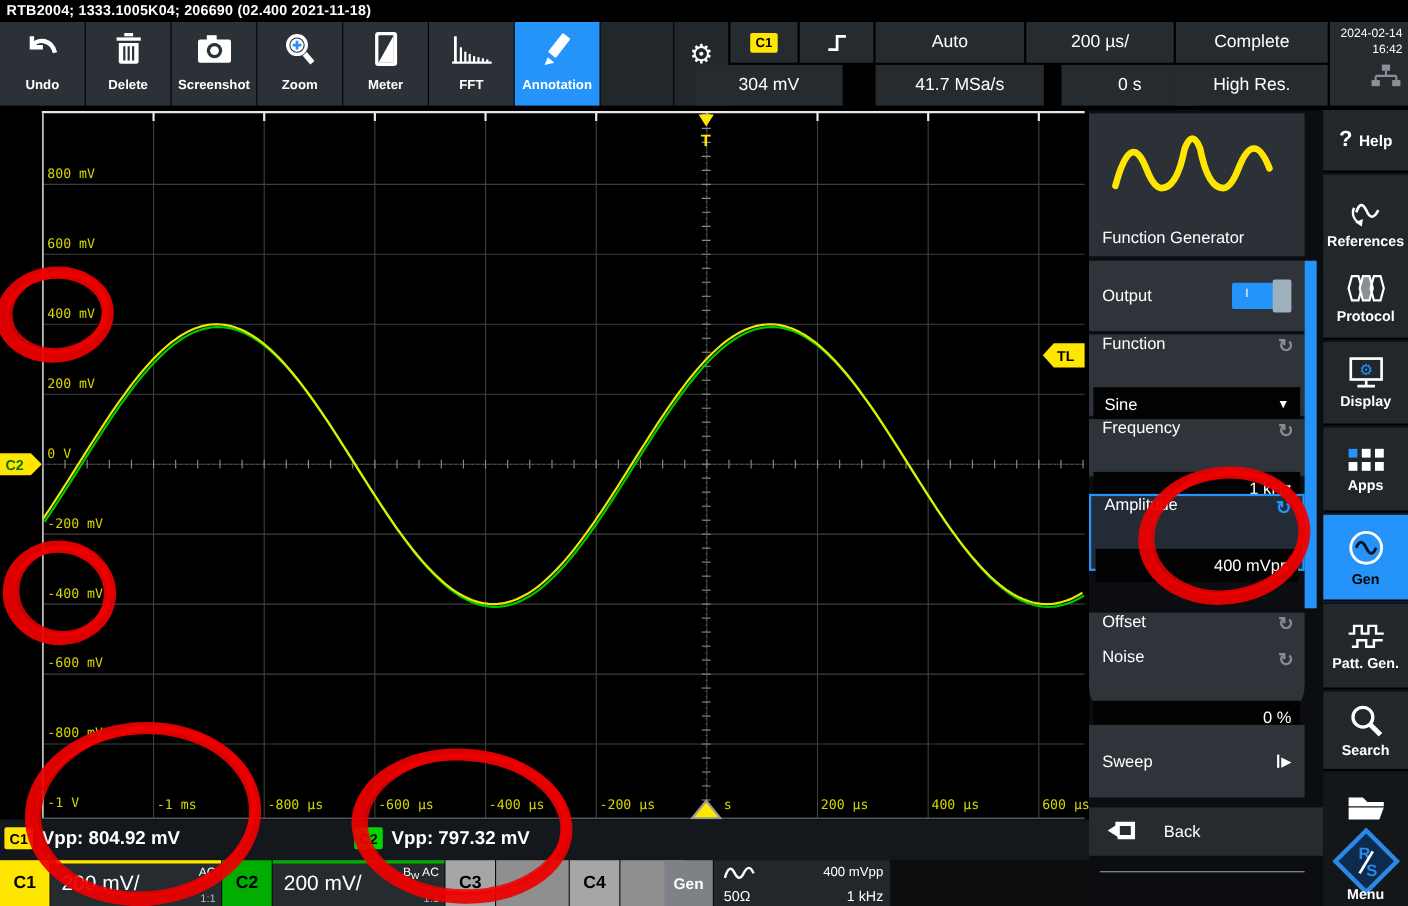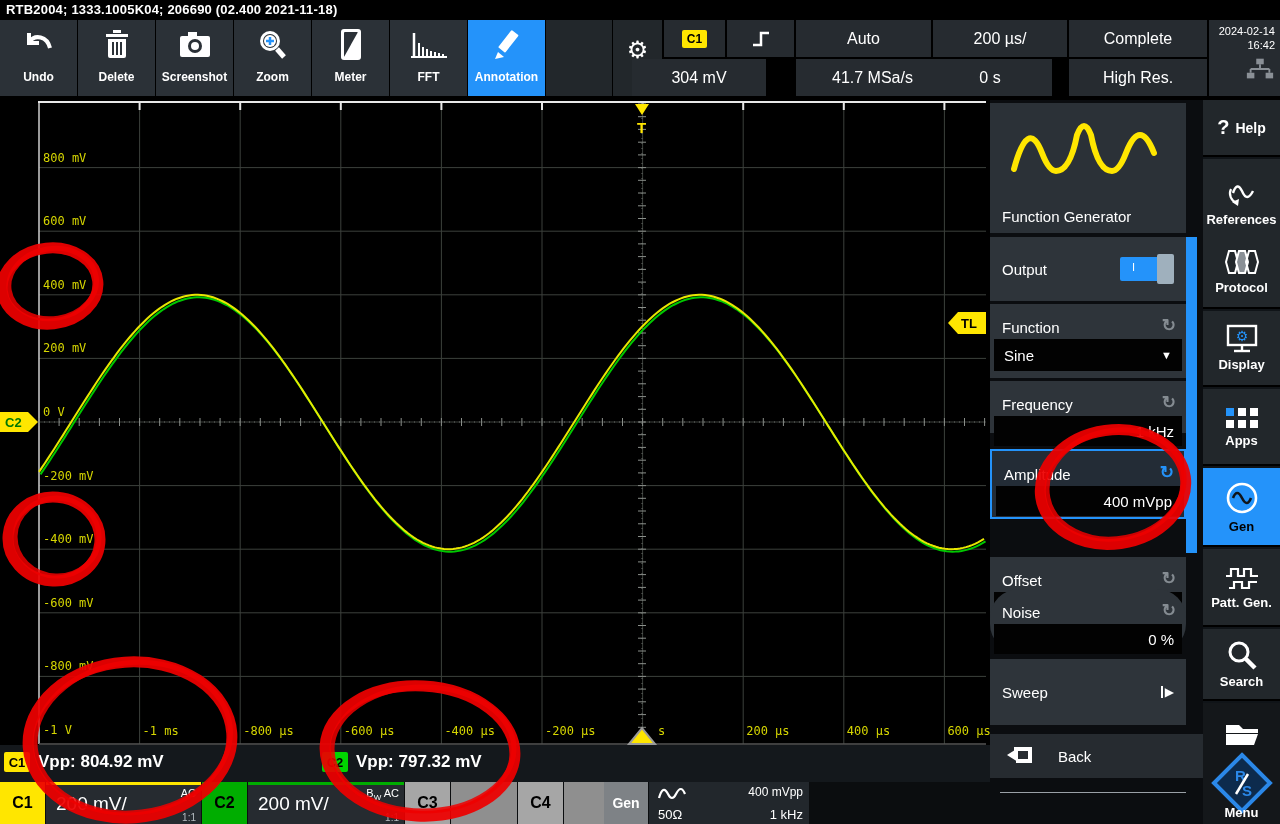--- a/index.html
+++ b/index.html
@@ -24,21 +24,21 @@
   .r1{top:20px;height:37px;} .r2{top:59px;height:37px;}
   .c1badge{background:#ffe600;color:#000;font-size:12px;font-weight:bold;padding:2px 5px;border-radius:2px;}
   #datecell{left:1209px;top:20px;width:71px;height:76px;background:#262b30;
             font-size:11px;text-align:right;padding:4px 5px 0 0;box-sizing:border-box;line-height:14px;}
   #netic{margin:6px auto 0 26px;}
   
   #scope-holder{left:0;top:100px;width:990px;height:645px;}
   
   #panel{left:990px;top:100px;width:213px;height:724px;background:#0b0d10;}
   .psec{position:absolute;left:0;width:196px;background:#2e343a;box-sizing:border-box;}
-  .phead{display:flex;align-items:flex-end;justify-content:space-between;height:32px;padding:0 10px 3px 12px;
+  .phead{display:flex;align-items:flex-start;justify-content:space-between;height:32px;padding:0 10px 16px 12px;
          font-size:15px;}
   .pfield{background:#020202;margin:0 4px;height:30px;display:flex;align-items:center;
           justify-content:flex-end;padding-right:8px;font-size:15px;}
   .refresh{color:#858c92;font-size:17px;font-weight:bold;}
   .refresh.blue{color:#2493fa;}
   #fgheader{top:3px;height:130px;background:#2b3137;}
   #fgtitle{position:absolute;left:12px;bottom:8px;font-size:15px;}
   #outputrow{top:137px;height:64px;display:flex;align-items:center;justify-content:space-between;
              padding:0 14px 0 12px;font-size:15px;}
   #toggle{position:relative;width:52px;height:24px;background:#2493fa;border-radius:2px;}
@@ -196,21 +196,21 @@
   </div>
   <div class="scell r1 abs" style="left:1069px;width:138px">
     <span>Complete</span>
   </div>
   <div class="scell r2 abs" style="left:632px;width:134px">
     <span>304 mV</span>
   </div>
   <div class="scell r2 abs" style="left:796px;width:153px">
     <span>41.7 MSa/s</span>
   </div>
-  <div class="scell r2 abs" style="left:928px;width:124px">
+  <div class="scell r2 abs" style="left:965px;width:124px">
     <span>0 s</span>
   </div>
   <div class="scell r2 abs" style="left:1069px;width:138px">
     <span>High Res.</span>
   </div>
   <div id="datecell" class="abs">
     <div>2024-02-14</div>
     <div>16:42</div>
     <svg id="netic" width="30" height="22" viewBox="0 0 32 22">
       <rect x="12" y="0" width="8" height="6" fill="#8a9096"></rect>

